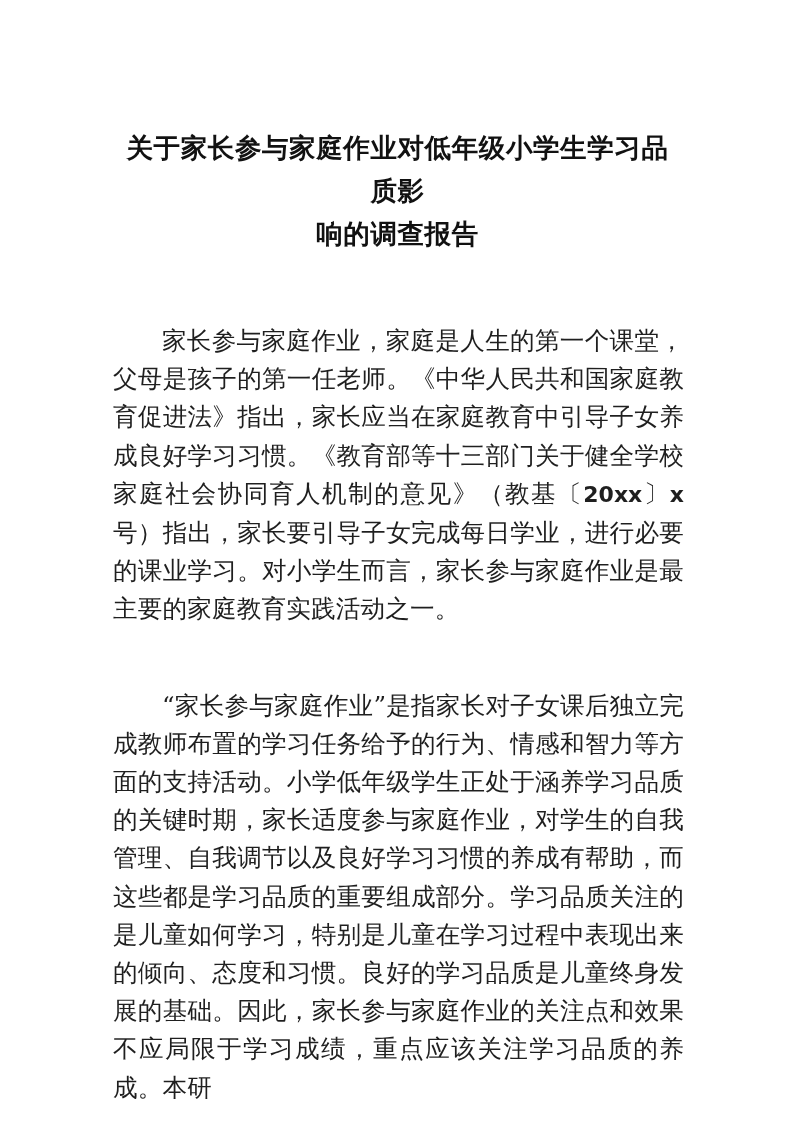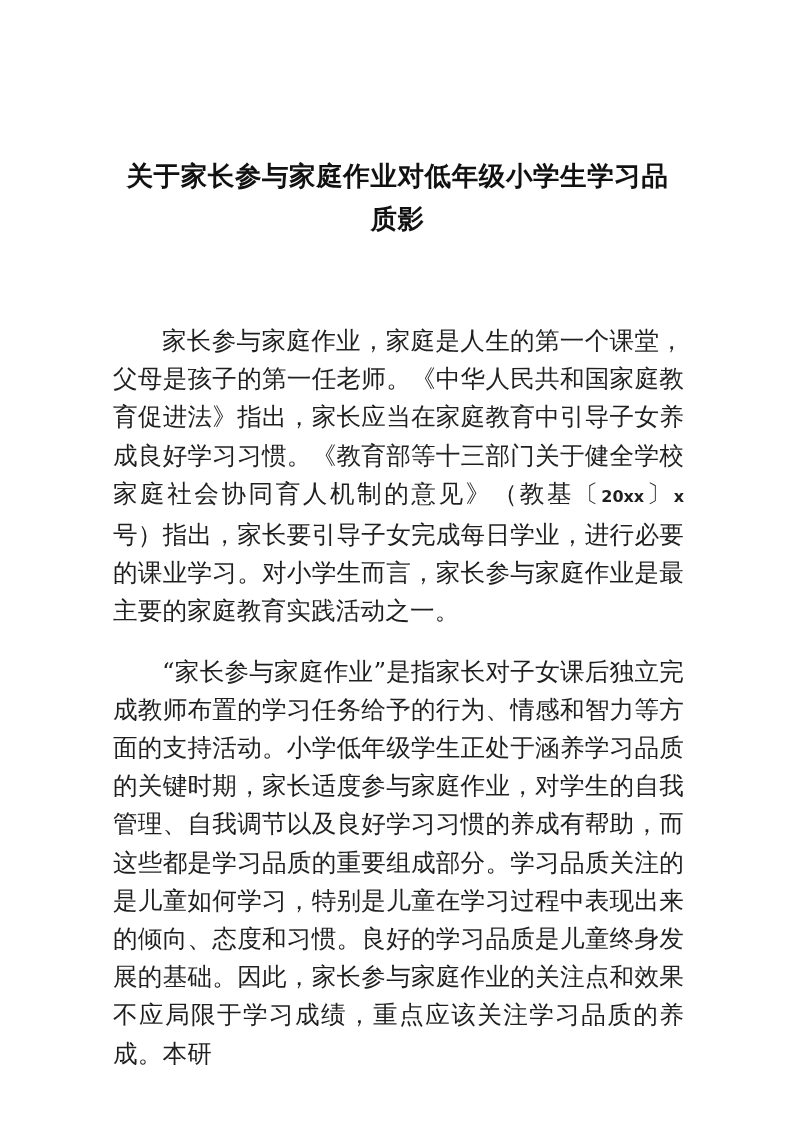--- a/index.html
+++ b/index.html
@@ -30,21 +30,20 @@
     left: 113px;
     top: 126px;
     width: 569px;
     text-align: center;
     font-size: 26.5px;
     line-height: 43px;
     font-weight: 700;
     letter-spacing: 0.6px;
     color: #111111;
     font-family: "DejaVu Serif", "Liberation Serif", serif;
-    margin-top: 28px;
   }
 
   
   .body-block {
     position: absolute;
     left: 113px;
     top: 322px;
     width: 571px;
   }
 
@@ -56,38 +55,39 @@
     text-justify: inter-character;
     text-indent: 49px;
     letter-spacing: 0.15px;
     color: #1f1f1f;
     margin: 0;
     font-family: "DejaVu Serif", "Liberation Serif", serif;
     word-break: break-all;
   }
 
   .para + .para {
-    margin-top: 22px;
+    margin-top: 58px;
   }
 
   
   .latin {
     font-family: "DejaVu Sans", "Liberation Sans", sans-serif;
     font-weight: 700;
-    font-size: 16px;
+    font-size: 22px;
     letter-spacing: 0;
   }
 </style>
 </head>
 <body>
 
 <div class="page">
 
   <div class="doc-title">
     <div>关于家长参与家庭作业对低年级小学生学习品质影</div>
+    <div>响的调查报告</div>
   </div>
 
   <div class="body-block">
 
     <p class="para"><span>家长参与家庭作业，家庭是人生的第一个课堂，父母是孩子的第一任老师。《中华人民共和国家庭教育促进法》指出，家长应当在家庭教育中引导子女养成良好学习习惯。《教育部等十三部门关于健全学校家庭社会协同育人机制的意见》（教基〔</span><span class="latin">20xx</span><span>〕</span><span class="latin">x</span><span>号）指出，家长要引导子女完成每日学业，进行必要的课业学习。对小学生而言，家长参与家庭作业是最主要的家庭教育实践活动之一。</span></p>
 
     <p class="para">“家长参与家庭作业”是指家长对子女课后独立完成教师布置的学习任务给予的行为、情感和智力等方面的支持活动。小学低年级学生正处于涵养学习品质的关键时期，家长适度参与家庭作业，对学生的自我管理、自我调节以及良好学习习惯的养成有帮助，而这些都是学习品质的重要组成部分。学习品质关注的是儿童如何学习，特别是儿童在学习过程中表现出来的倾向、态度和习惯。良好的学习品质是儿童终身发展的基础。因此，家长参与家庭作业的关注点和效果不应局限于学习成绩，重点应该关注学习品质的养成。本研</p>
 
   </div>
 

